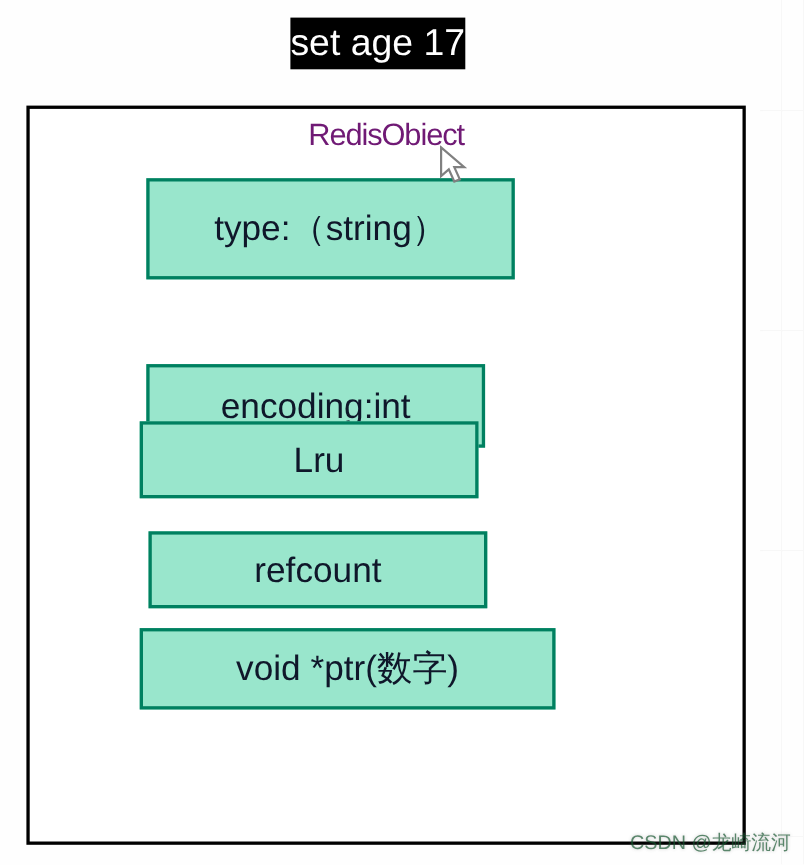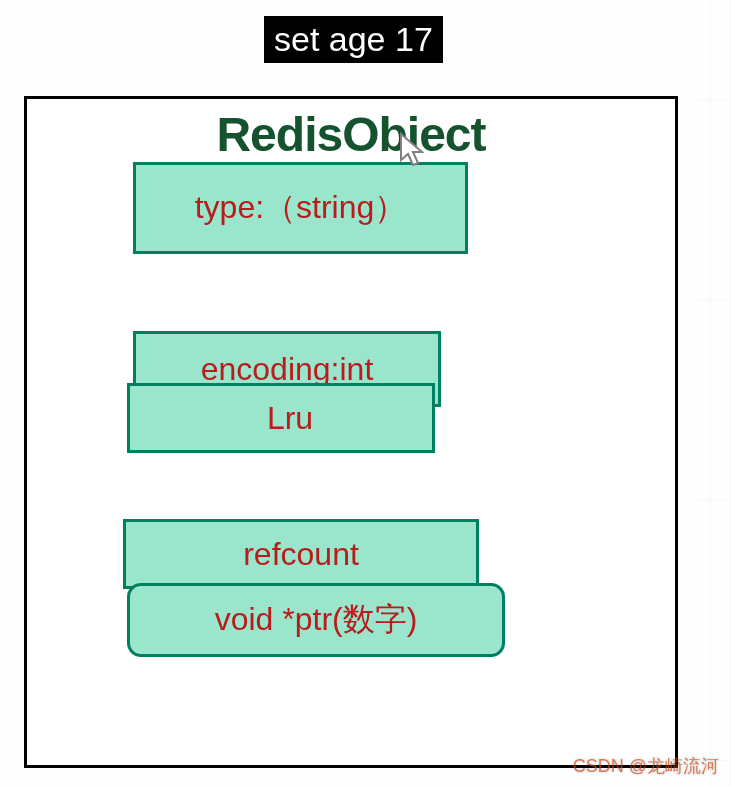--- a/index.html
+++ b/index.html
@@ -15,50 +15,50 @@
       position: relative;
       filter: blur(0.3px);
     }
     .command-box {
       position: absolute;
       top: 16px;
       left: 264px;
       background: #000000;
       color: #ffffff;
       font-size: 34px;
-      padding: 4px 10px;
+      padding: 4px 0;
       font-weight: 400;
     }
     .outer-box {
       position: absolute;
       top: 96px;
       left: 24px;
       width: 654px;
       height: 672px;
       border: 3px solid #000000;
       background: #ffffff;
     }
     .title {
       text-align: center;
-      font-size: 48px;
-      font-weight: bold;
-      color: #14532d;
+      font-size: 28px;
+      font-weight: normal;
+      color: #701a75;
       margin-top: 8px;
       letter-spacing: -1px;
     }
     .cursor {
       position: absolute;
       top: 132px;
       left: 398px;
       z-index: 10;
     }
     .field-box {
       border: 3px solid #008060;
       background: #99e6cc;
-      color: #b91c1c;
+      color: #0f172a;
       font-size: 32px;
       text-align: center;
       display: flex;
       align-items: center;
       justify-content: center;
       position: absolute;
     }
     .field-type {
       top: 63px;
       left: 106px;
@@ -74,37 +74,35 @@
     }
     .field-lru {
       top: 284px;
       left: 100px;
       width: 308px;
       height: 70px;
       padding-left: 18px;
     }
     .field-refcount {
       top: 384px;
-      left: 96px;
-      width: 356px;
+      left: 108px;
+      width: 308px;
       height: 70px;
-      margin-top: 36px;
     }
     .field-ptr {
-      top: 484px;
+      top: 472px;
       left: 100px;
       width: 378px;
       height: 74px;
-      border-radius: 14px;
     }
     .watermark {
       position: absolute;
       bottom: 8px;
       right: 12px;
-      color: #c2410c;
+      color: #14532d;
       font-size: 18px;
       opacity: 0.7;
       text-shadow: 0 0 3px rgba(100,100,100,0.5);
       font-weight: 300;
     }
     .grid-bg {
       position: absolute;
       top: 0;
       right: 0;
       width: 40px;

